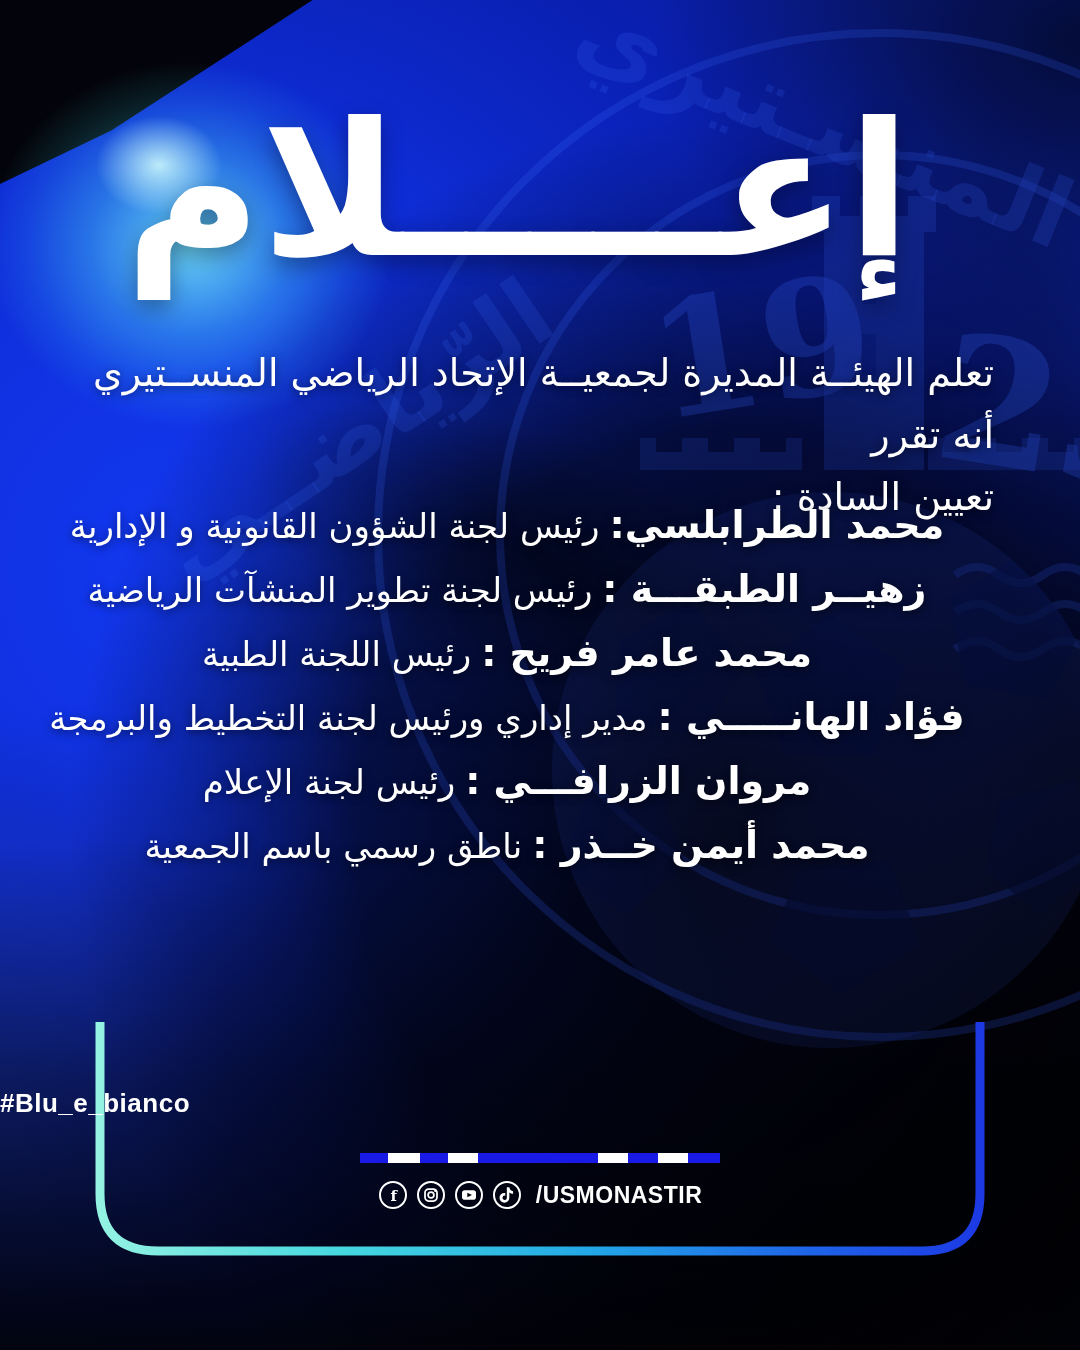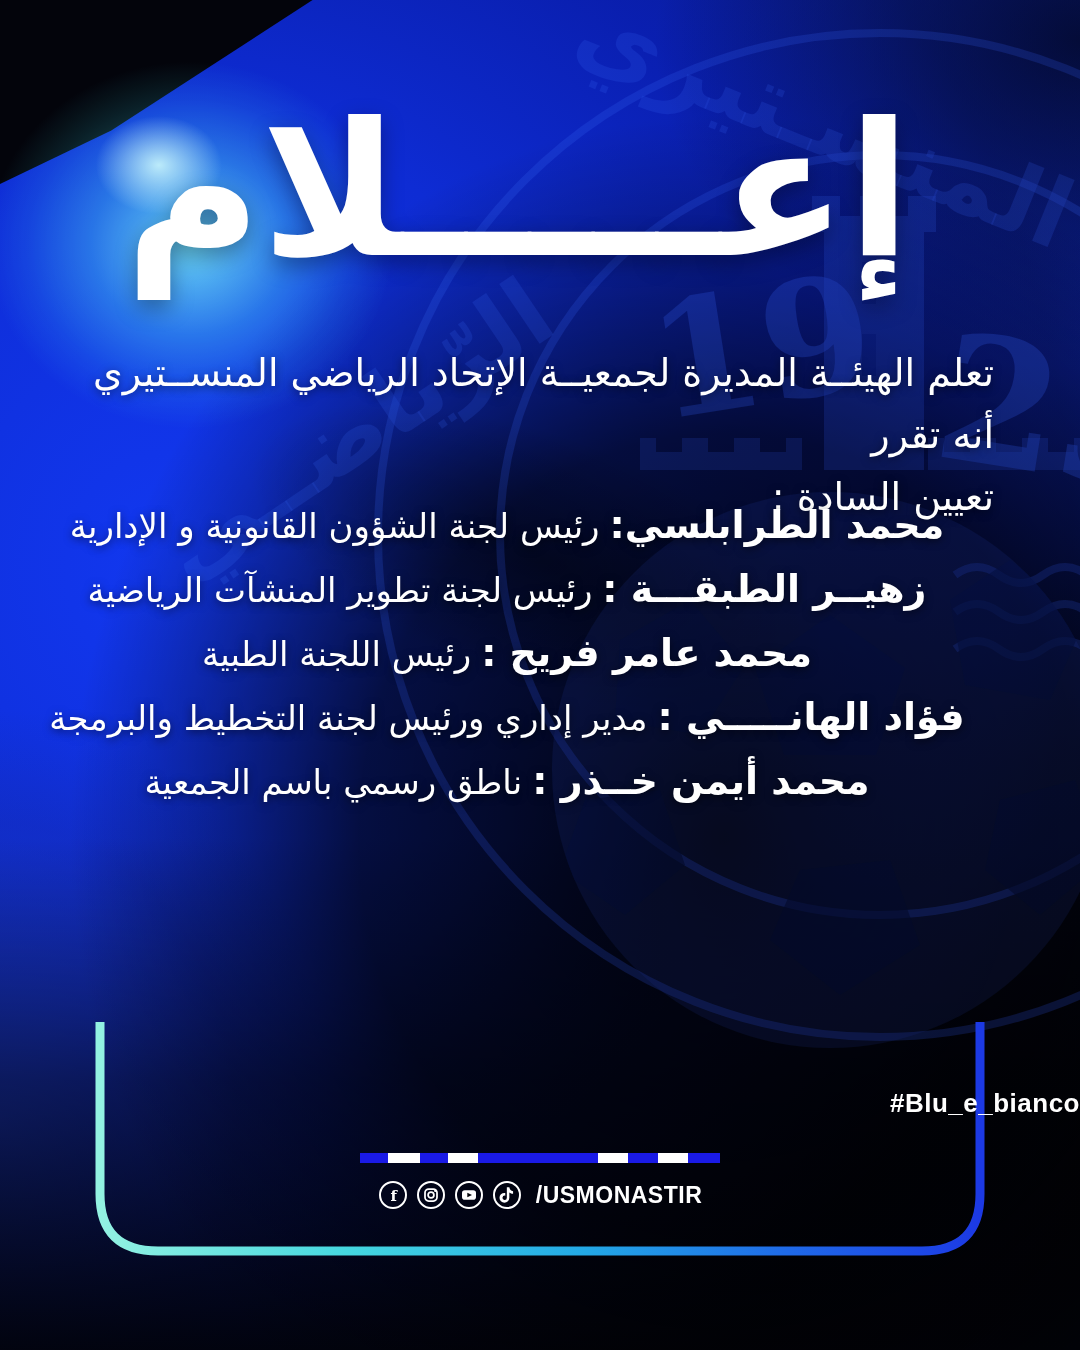--- a/index.html
+++ b/index.html
@@ -54,21 +54,21 @@
   }
   .list{
     position:absolute;top:497px;right:86px;left:20px;
     direction:rtl;text-align:center;color:#fff;
   }
   .row{line-height:57px;white-space:nowrap;text-shadow:0 2px 8px rgba(0,0,0,.55);}
   .row .nm{font-weight:bold;font-size:38px;margin-inline-end:10px;}
   .row .rl{font-weight:normal;font-size:34px;}
   
   .hashtags{
-    position:absolute;top:1088px;left:0;right:0;text-align:right;color:#fff;
+    position:absolute;top:1088px;left:0;right:0;text-align:left;color:#fff;
     font-family:"Liberation Sans",sans-serif;font-weight:bold;
     font-size:26px;line-height:30px;letter-spacing:.5px;
   }
   .stripe-bar{
     position:absolute;left:360px;top:1153px;width:360px;height:10px;
     background:linear-gradient(to right,
       #1a1ae6 0 7.8%, #ffffff 7.8% 16.7%, #1a1ae6 16.7% 24.4%, #ffffff 24.4% 32.8%,
       #1a1ae6 32.8% 66.1%, #ffffff 66.1% 74.4%, #1a1ae6 74.4% 82.8%, #ffffff 82.8% 91.1%,
       #1a1ae6 91.1% 100%);
   }
@@ -161,20 +161,23 @@
       </div>
 
       <div class="row">
         <span class="nm">محمد عامر فريح :</span><span class="rl">رئيس اللجنة الطبية</span>
       </div>
 
       <div class="row">
         <span class="nm">فؤاد الهانـــــي :</span><span class="rl">مدير إداري ورئيس لجنة التخطيط والبرمجة</span>
       </div>
 
+      <div class="row">
+        <span class="nm">مروان الزرافـــي :</span><span class="rl">رئيس لجنة الإعلام</span>
+      </div>
 
 
 
       <div class="row">
         <span class="nm">محمد أيمن خــذر :</span><span class="rl">ناطق رسمي باسم الجمعية</span>
       </div>
 
 
   </div>
 

